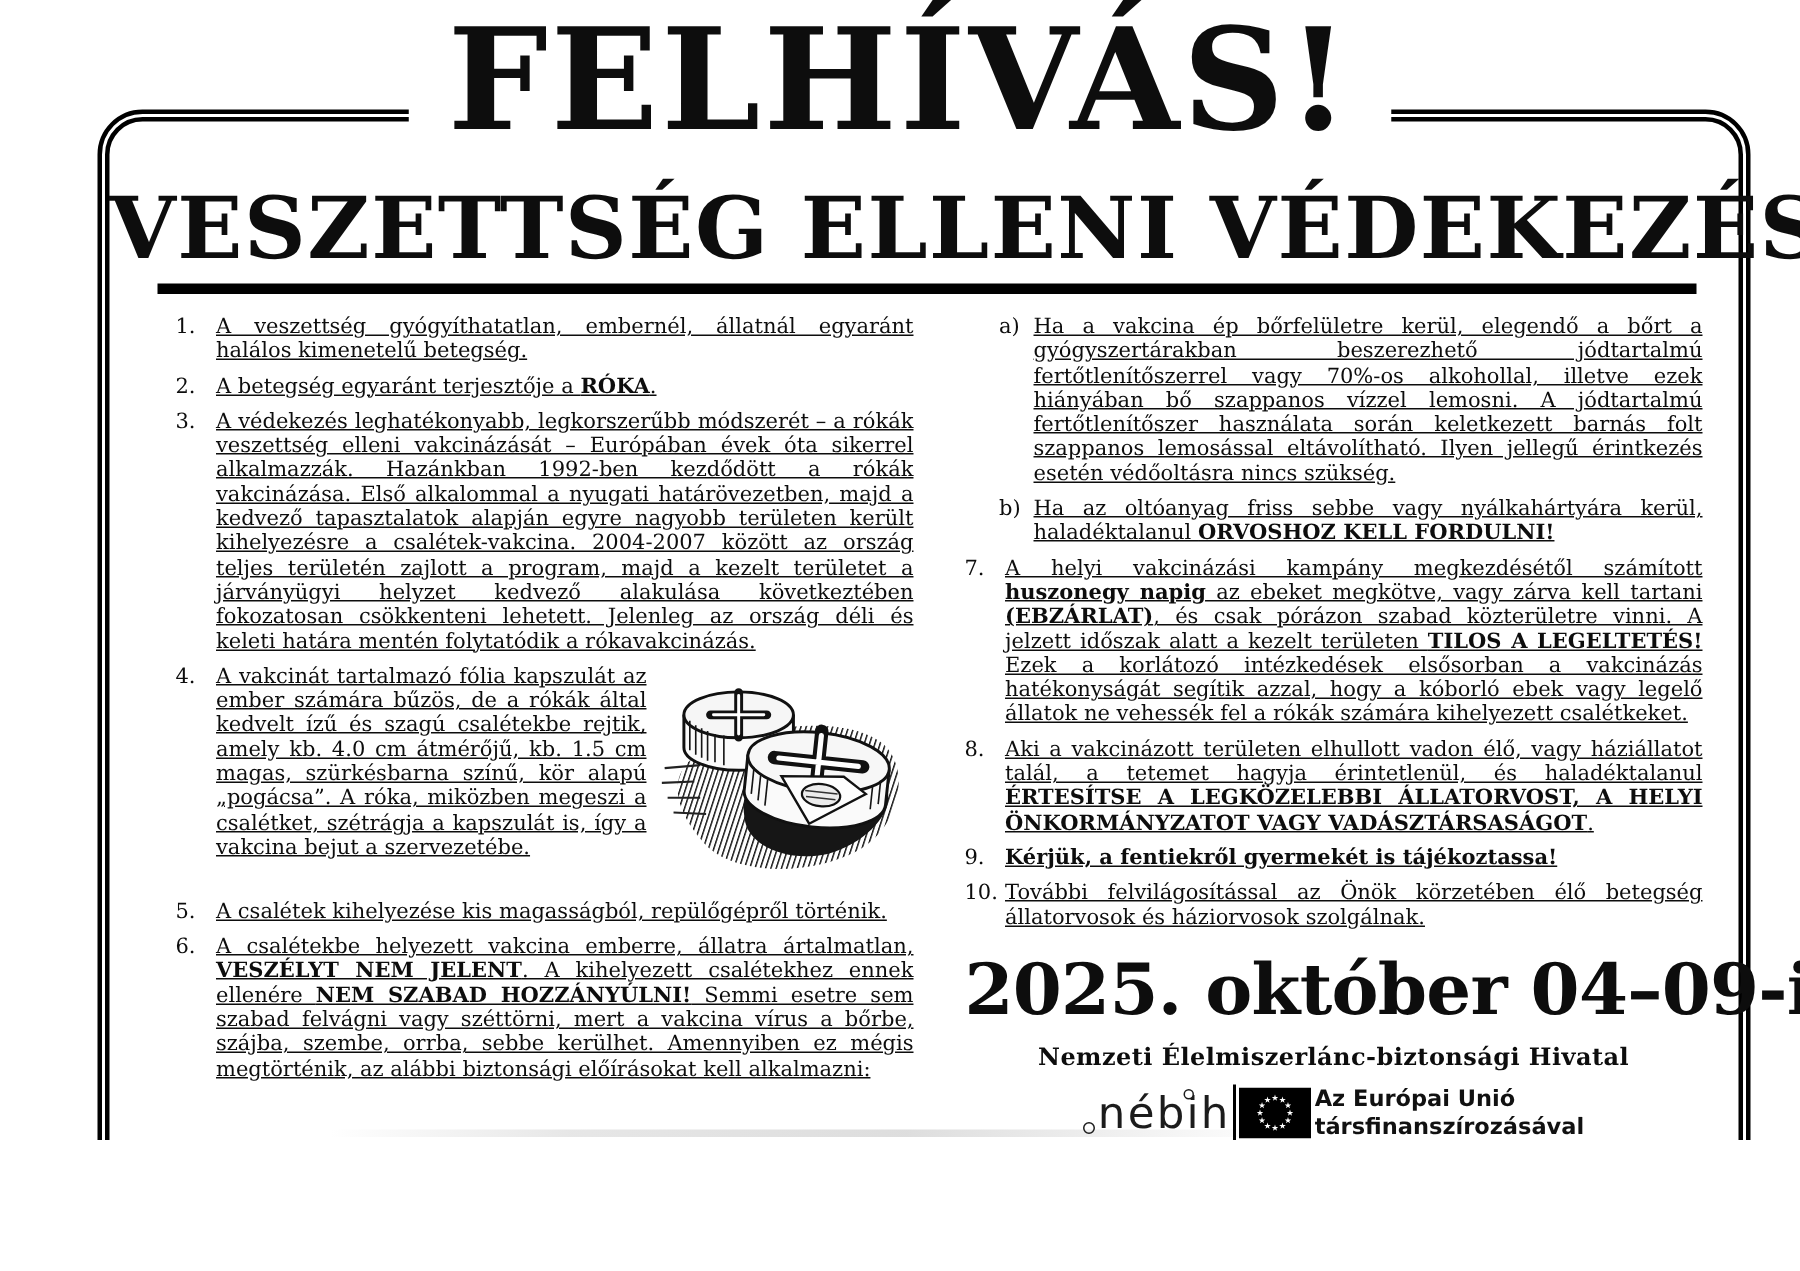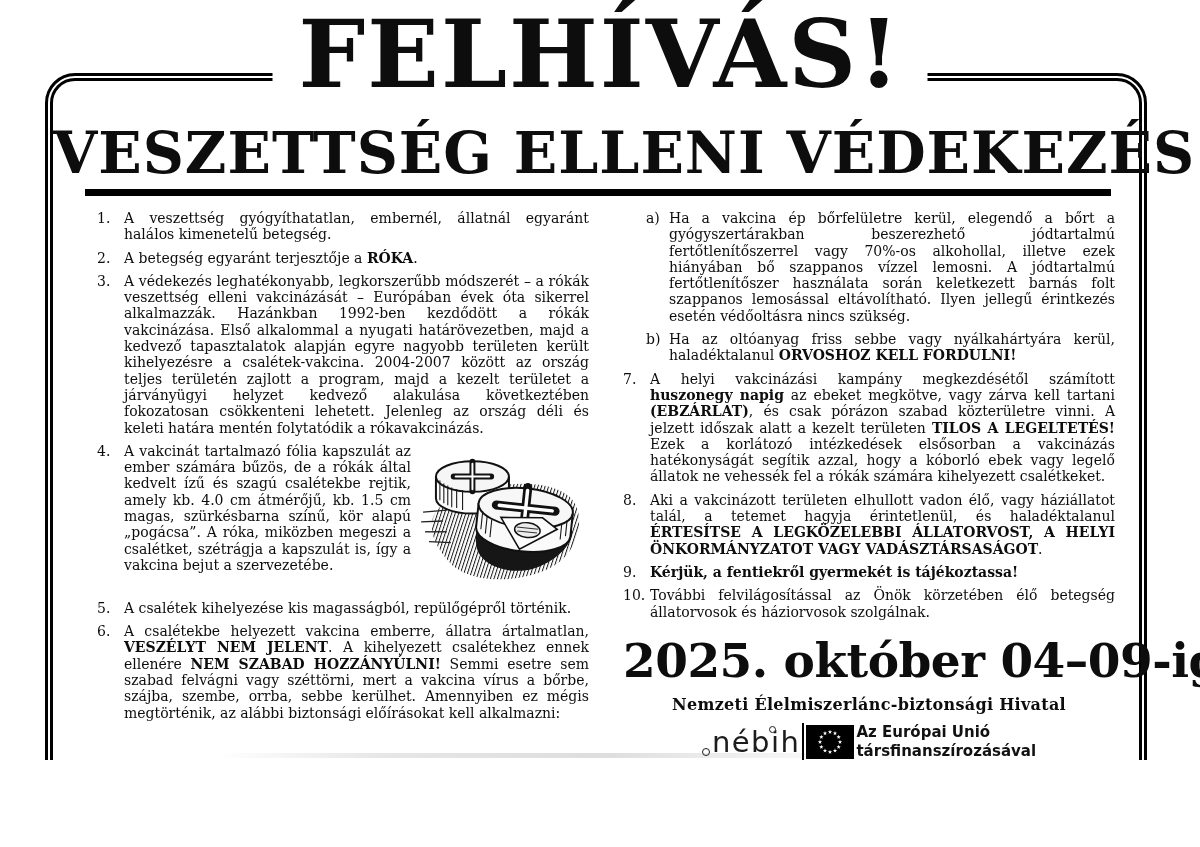--- a/index.html
+++ b/index.html
@@ -7,37 +7,37 @@
     position:relative; width:1200px; height:760px; background:#fff;
     font-family:"DejaVu Serif", serif; color:#0d0d0d; overflow:hidden;
   }
   .poster-title {
     position:absolute; top:4px; left:50%; transform:translateX(-50%);
     background:#fff; padding:0 26px; z-index:3;
     font-size:94px; font-weight:bold; letter-spacing:2px; line-height:1.08;
     white-space:nowrap;
   }
   .frame {
-    position:absolute; left:45px; top:73px; width:1102px; height:727px;
+    position:absolute; left:65px; top:73px; width:1102px; height:727px;
     box-sizing:border-box; border:8px double #000; border-radius:30px;
     z-index:1;
   }
   .frame-content { position:relative; width:100%; height:100%; }
   .subtitle {
     text-align:center; font-weight:bold; font-size:57px; line-height:1;
     margin-top:43px; white-space:nowrap; letter-spacing:1px;
   }
   .subtitle-rule { height:7px; background:#000; margin:8px 28px 0 32px; }
   .columns { display:flex; gap:34px; padding:14px 24px 0 44px; }
   .col { flex:1; min-width:0; }
   .item { display:flex; margin-bottom:7px; font-size:14px; line-height:16.3px; }
   .num { flex:0 0 27px; }
   .item.sub { margin-left:23px; }
   .item.sub .num { flex-basis:23px; }
-  .item-text { flex:1; text-align:justify; }
+  .item-text { flex:1; text-align:justify;text-decoration:underline; }
   .item-text b { font-weight:bold; }
   .bait-float { float:right; width:168px; height:148px; margin:0 0 2px 10px; }
   .bait-float svg { display:block; width:100%; height:100%; }
   .campaign { text-align:center; margin-top:13px; }
   .campaign-heading { font-size:18px; font-weight:bold; letter-spacing:0.4px; white-space:nowrap; }
   .campaign-date { font-size:47px; font-weight:bold; margin-top:2px; letter-spacing:-0.5px; white-space:nowrap; }
   .campaign-org { font-size:16px; font-weight:bold; margin-top:7px; letter-spacing:0.3px; }
   .logos { display:flex; align-items:center; justify-content:center; gap:2px; margin-top:9px; }
   .nebih {
     font-family:"DejaVu Sans", sans-serif; font-size:29px; font-weight:normal;

